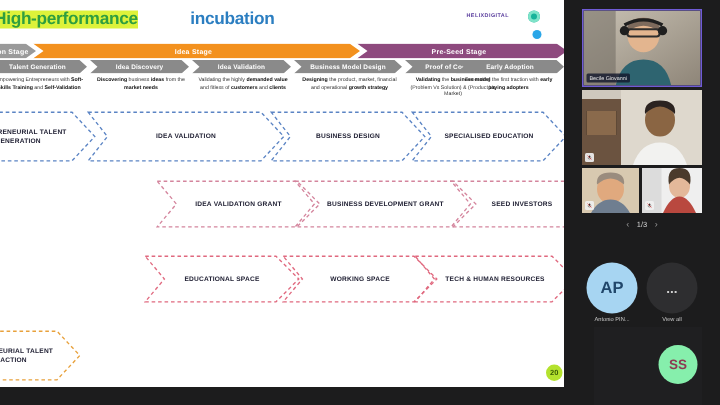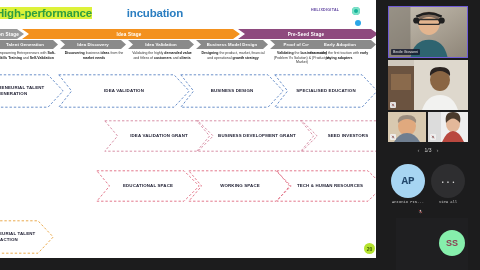--- a/index.html
+++ b/index.html
@@ -78,21 +78,21 @@
   #tileB { left:12px; top:60px; width:80px; height:50px; }
   #tileC { left:12px; top:112px; width:38px; height:30px; }
   #tileD { left:52px; top:112px; width:40px; height:30px; }
   #tileE { left:20px; top:218px; width:72px; height:52px; background:#1f1f21; }
 
   .pager { position:absolute; left:12px; top:145px; width:80px; height:10px;
            display:flex; align-items:center; justify-content:center; gap:5px;
            color:#cfcfcf; font-size:5px; }
   .pager .chev { color:#9a9a9a; font-size:6px; cursor:pointer; }
 
-  .avatarRow { position:absolute; left:12px; top:164px; width:80px; height:52px;font-family:Liberation Mono, monospace; }
+  .avatarRow { position:absolute; left:12px; top:175px; width:80px; height:52px; }
   .circBtn { position:absolute; width:34px; height:34px; border-radius:50%;
              display:flex; align-items:center; justify-content:center;
              font-size:11px; font-weight:bold; }
   #avAP { left:3px; top:0; background:#a7d5f2; color:#21476b; }
   #avMore { left:43px; top:0; background:#2e2e30; color:#d0d0d0; font-size:9px; }
   .circLbl { position:absolute; top:36px; font-size:3.8px; color:#c9c9c9;
              text-align:center; width:40px; }
   #lblAP { left:0; }
   #lblMore { left:40px; }
   .miniMic { position:absolute; left:30px; top:37px; width:5px; height:5px; }

